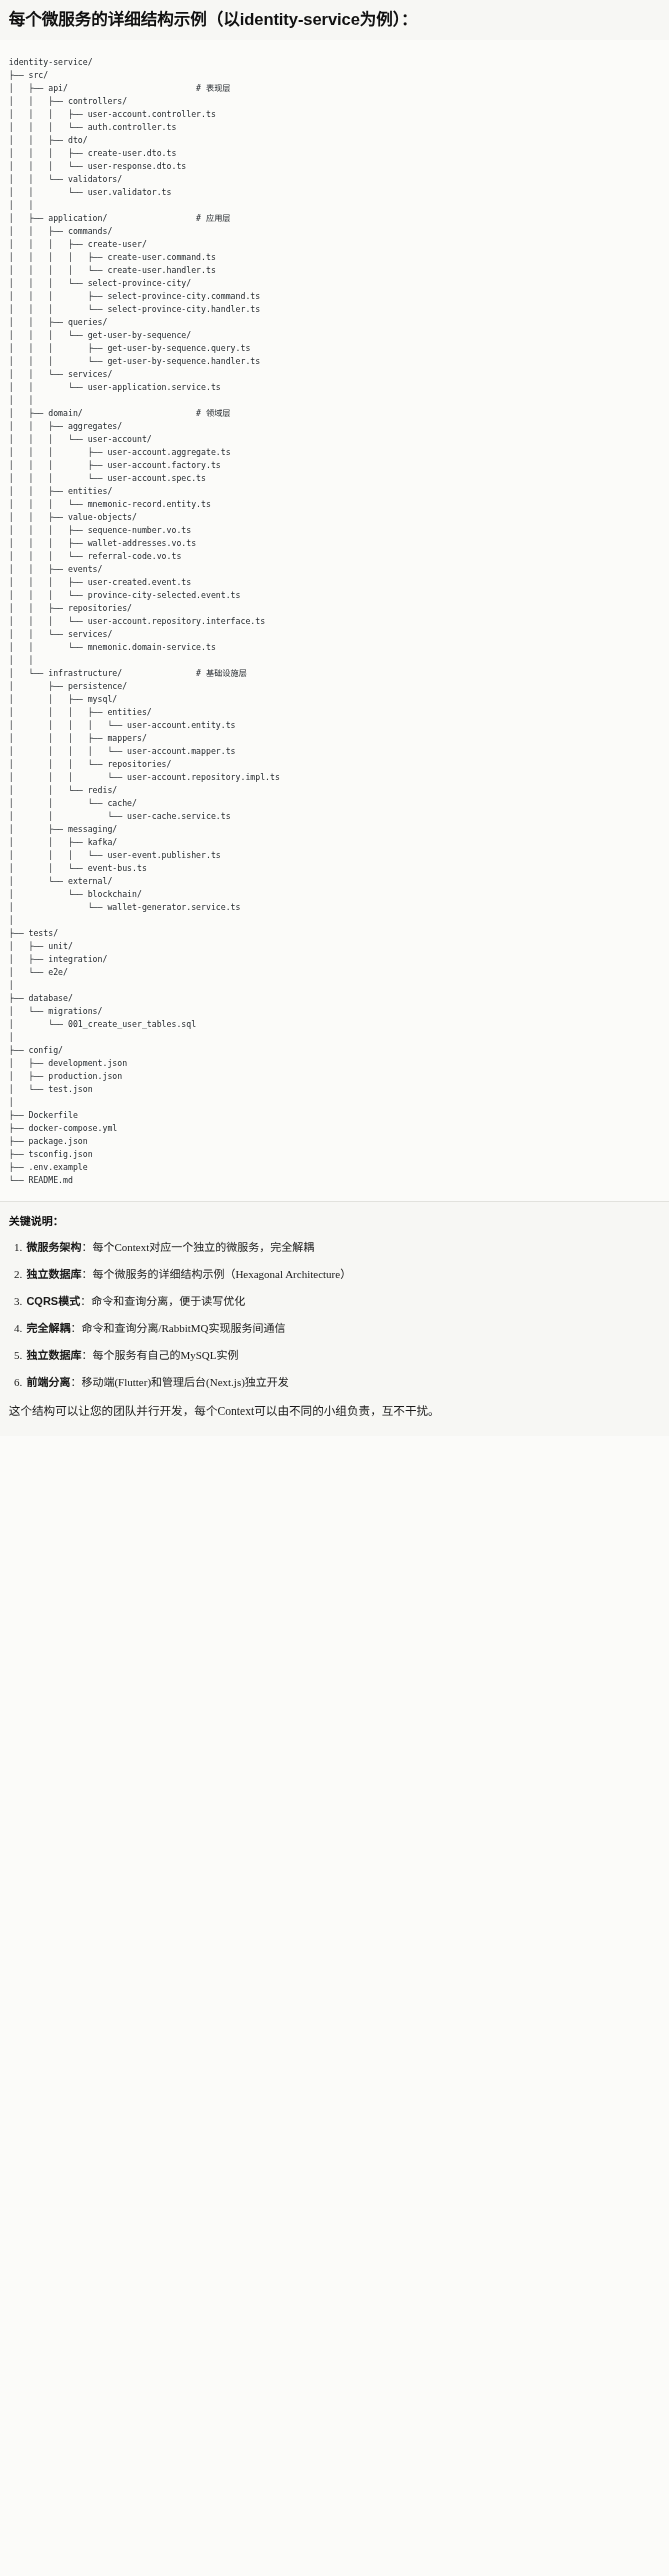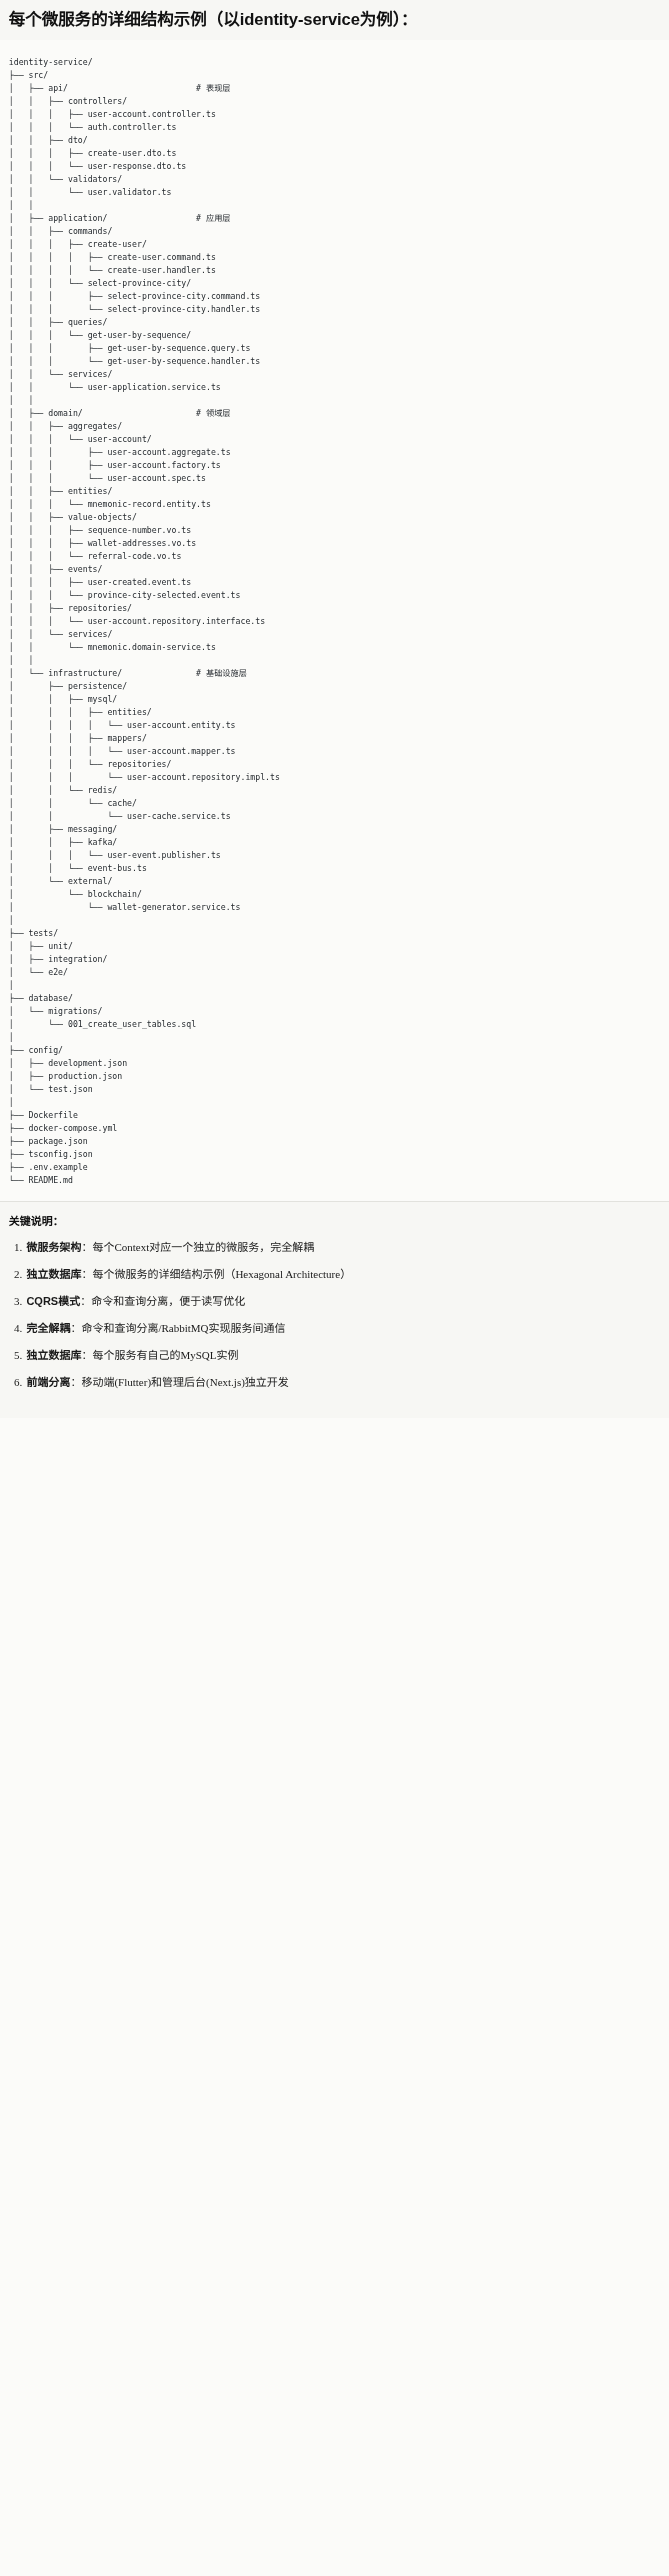--- a/index.html
+++ b/index.html
@@ -198,16 +198,17 @@
   <div class="notes-block">
     <h2 class="notes-title">关键说明：</h2>
     <ol class="notes" id="notes-list">
         <li><span class="term">微服务架构</span><span>：每个Context对应一个独立的微服务，完全解耦</span></li>
         <li><span class="term">独立数据库</span><span>：每个微服务的详细结构示例（Hexagonal Architecture）</span></li>
         <li><span class="term">CQRS模式</span><span>：命令和查询分离，便于读写优化</span></li>
         <li><span class="term">完全解耦</span><span>：命令和查询分离/RabbitMQ实现服务间通信</span></li>
         <li><span class="term">独立数据库</span><span>：每个服务有自己的MySQL实例</span></li>
         <li><span class="term">前端分离</span><span>：移动端(Flutter)和管理后台(Next.js)独立开发</span></li>
       </ol>
+    <p class="closing">这个结构可以让您的团队并行开发，每个Context可以由不同的小组负责，互不干扰。</p>
   </div>
 
 </div>
 
 
 </body></html>

